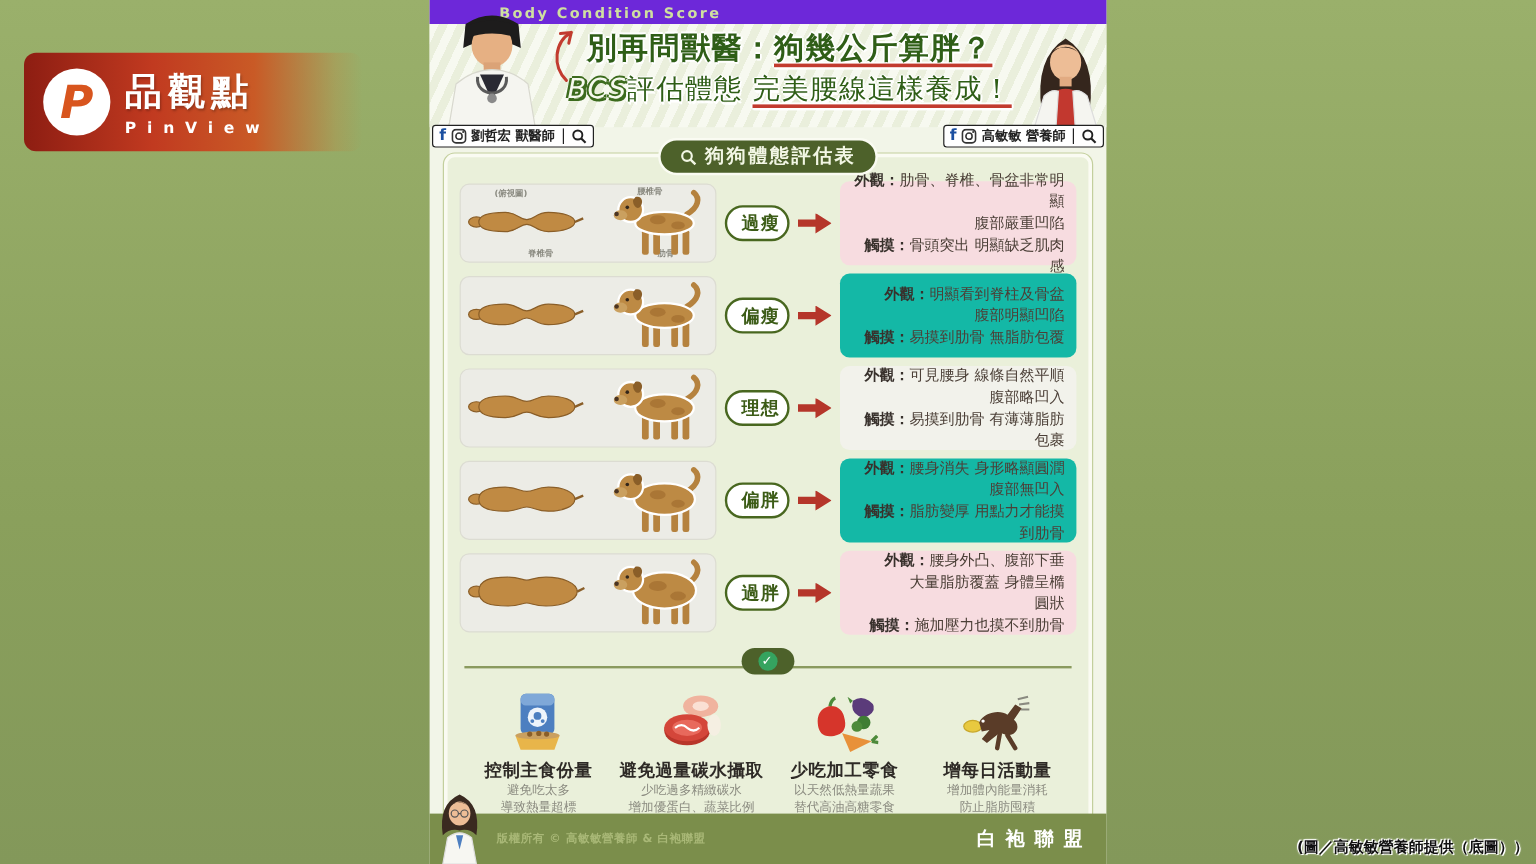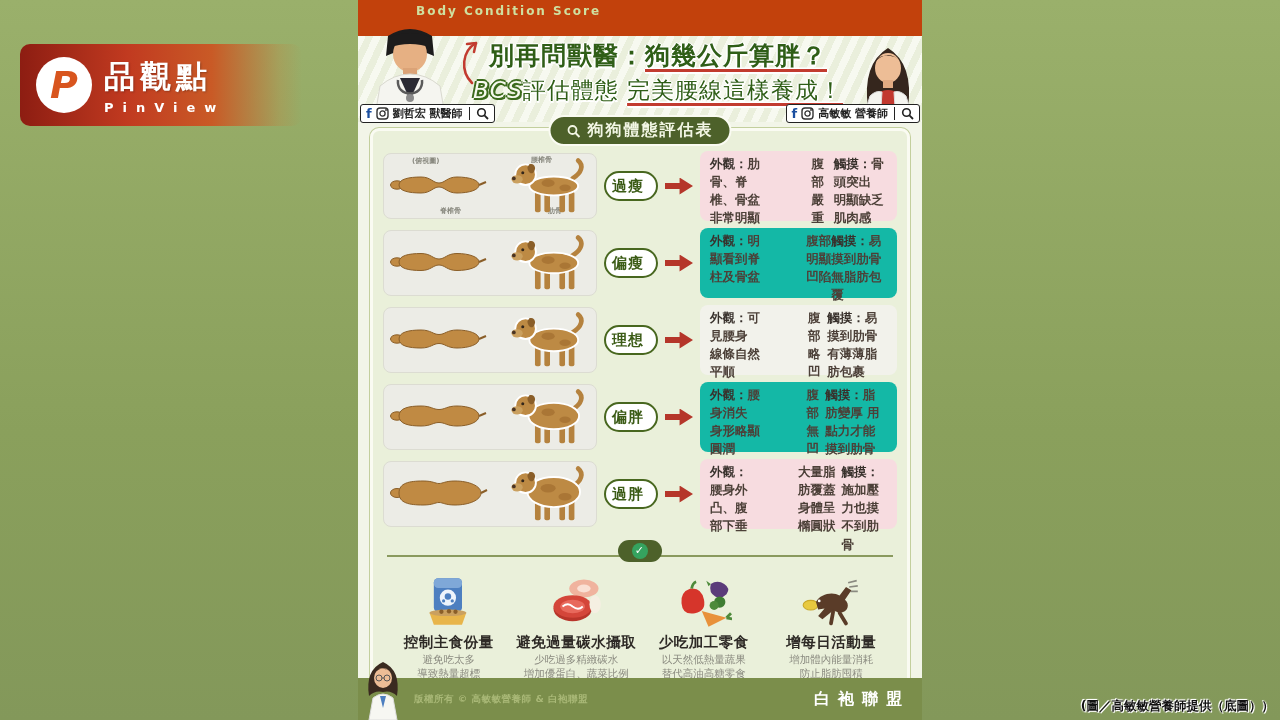--- a/index.html
+++ b/index.html
@@ -16,21 +16,21 @@
                font-weight:bold; font-style:italic; font-size:38px; color:#d8551e; }
   .logo-brand { color:#fff; font-weight:bold; font-size:31px; letter-spacing:5px; text-shadow:1px 1px 2px rgba(0,0,0,.25); }
   .logo-sub { color:#fff; font-weight:bold; font-size:13px; letter-spacing:9px; margin-top:2px; }
 
   
   .caption { position:absolute; right:6px; bottom:5px; font-size:12.5px; font-weight:bold; color:#111;
              text-shadow:0 0 2px #fff,0 0 2px #fff,1px 1px 0 #fff,-1px -1px 0 #fff; }
 
   
   .poster { position:absolute; left:358px; top:0; width:564px; height:720px; background:#f2f5e8; }
-  .kicker { height:36px; background:#c2410c; color:#cfe0a0; font-size:12px; font-weight:bold;
+  .kicker { height:20px; background:#6d28d9; color:#cfe0a0; font-size:12px; font-weight:bold;
             letter-spacing:2px; line-height:22px; padding-left:58px; }
   .hero { position:relative; height:86px;
           background:repeating-linear-gradient(115deg,#f7f9f0 0 7px,#eaefdc 7px 14px); }
   .photo { position:absolute; bottom:0; }
   .photo-left { left:0; width:104px; height:100px; z-index:3; }
   .photo-right { right:0; width:68px; height:84px; z-index:3; }
   .titles { position:absolute; left:106px; right:70px; top:3px; text-align:center; z-index:2; }
   .t1 { font-size:25px; font-weight:bold; color:#2f5e17; letter-spacing:1px;
         text-shadow:-1.5px 0 0 #fff,1.5px 0 0 #fff,0 -1.5px 0 #fff,0 1.5px 0 #fff,1px 2px 0 #fff; }
   .t2 { font-size:23px; font-weight:normal; color:#2f5e17; letter-spacing:1px; margin-top:3px;
@@ -57,26 +57,26 @@
               border:2px solid #fafbf2; letter-spacing:2px; white-space:nowrap; }
   .row { display:flex; align-items:center; gap:7px; height:70px; margin-bottom:7px; }
   .illus { width:214px; height:66px; background:#ececе6; background:#ececE6; border:1px solid #dcdcd2;
            border-radius:8px; position:relative; flex:none; }
   .illus svg.top { position:absolute; left:5px; top:14px; }
   .illus svg.side { position:absolute; right:6px; bottom:2px; }
   .anat { position:absolute; font-size:7px; color:#8a8a80; font-weight:bold; }
   .anat.a1 { left:28px; top:2px; } .anat.a2 { right:44px; top:1px; }
   .anat.a3 { left:56px; bottom:2px; } .anat.a4 { right:34px; bottom:2px; }
   .pill { flex:none; min-width:54px; height:30px; background:#fff; border:2px solid #48671f;
-          border-radius:16px; display:flex; align-items:center; justify-content:flex-start;
+          border-radius:16px; display:flex; align-items:center; justify-content:flex-end;
           font-size:15px; font-weight:bold; color:#3c5c17; letter-spacing:1px; padding:0 6px; }
   .arrow { flex:none; width:28px; height:17px; background:#b5362a;
            clip-path:polygon(0 32%,52% 32%,52% 0,100% 50%,52% 100%,52% 68%,0 68%); }
-  .desc { flex:1; height:70px; border-radius:8px; padding:4px 10px; display:flex; flex-direction:row;
-          justify-content:center; font-size:12.5px; font-weight:bold; color:#4c4038; line-height:1.45; }
+  .desc { flex:1; height:70px; border-radius:8px; padding:4px 10px; display:flex; flex-direction:column;
+          justify-content:center; font-size:12.5px; font-weight:normal; color:#4c4038; line-height:1.45;text-align:right; }
   .tone-pink { background:#f7dce0; } .tone-cream { background:#14b8a6; } .tone-neutral { background:#f2f2eb; }
   .dl b { color:#38312c; } .indent { padding-left:46px; }
 
   .divider { position:relative; height:32px; margin-top:4px; }
   .divider::before { content:""; position:absolute; left:4px; right:4px; top:15px; border-top:2px solid #8a9a5e; }
   .div-pill { position:absolute; left:50%; top:0; transform:translateX(-50%);
               background:#4d612a; color:#f2f6e4; font-size:15.5px; font-weight:bold;
               padding:3px 14px; border-radius:16px; display:flex; gap:7px; align-items:center;
               letter-spacing:1.5px; white-space:nowrap; }
   .check { width:16px; height:16px; border-radius:50%; background:#35a35f; color:#fff;

